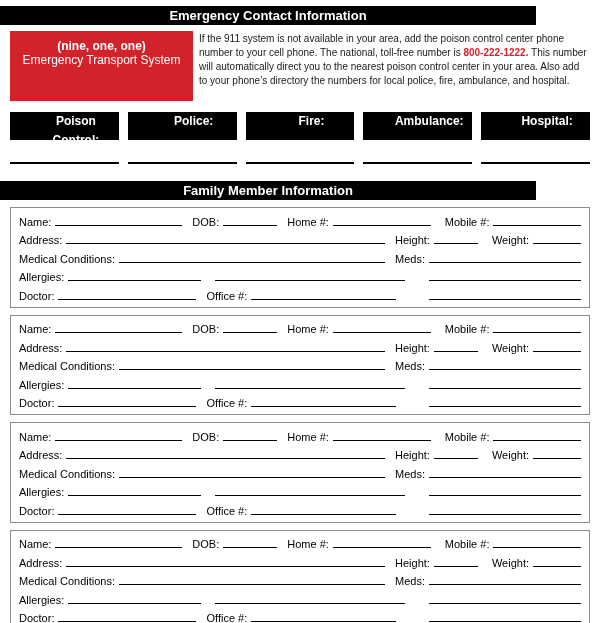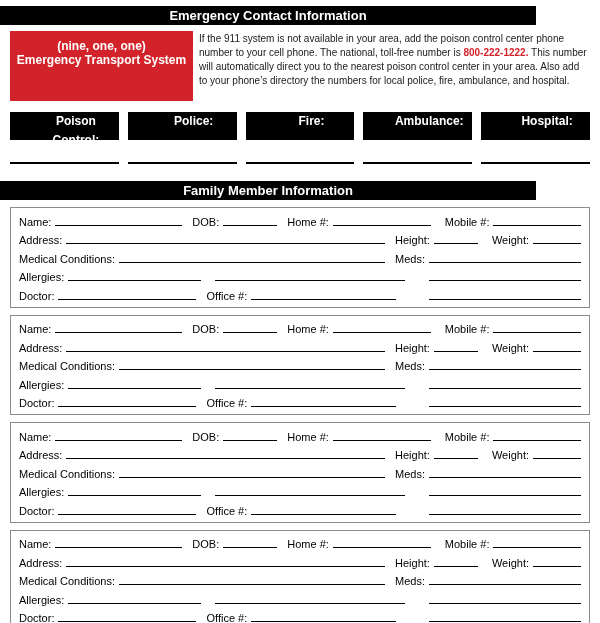--- a/index.html
+++ b/index.html
@@ -19,21 +19,21 @@
   .bar.family { margin-top:17px; }
 
   
   .intro { display:flex; margin:6px 10px 0 10px; }
   .badge911 {
     width:183px; min-width:183px; height:70px; box-sizing:border-box;
     background:#d2232a; color:#fff; text-align:center; padding-top:7px;
   }
   .badge-number { font-size:23px; font-weight:bold; letter-spacing:2px; line-height:24px; }
   .badge-pron   { font-size:12px; font-weight:bold; line-height:14px; margin-top:1px; }
-  .badge-label  { font-size:12px; font-weight:bold; line-height:14px; white-space:nowrap; }
+  .badge-label  { font-size:12px; font-weight:normal; line-height:14px; white-space:nowrap; }
   .instructions {
     flex:1; margin:0 0 0 6px; padding-top:1px;
     font-size:10px; line-height:14px; color:#1a1a1a;
   }
   .phone-red { color:#d2232a; font-weight:bold; }
 
   
   .contacts-row  { display:flex; gap:9px; margin:11px 10px 0 10px; }
   .contact-label {
     flex:1; background:#000; color:#fff; font-weight:bold;

